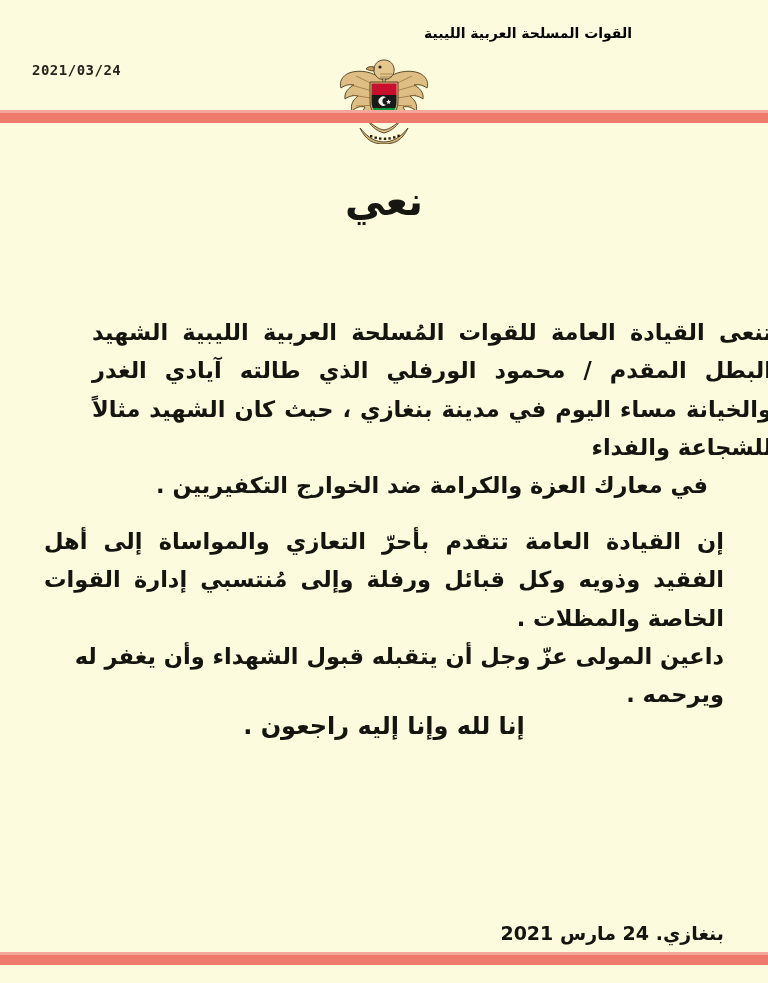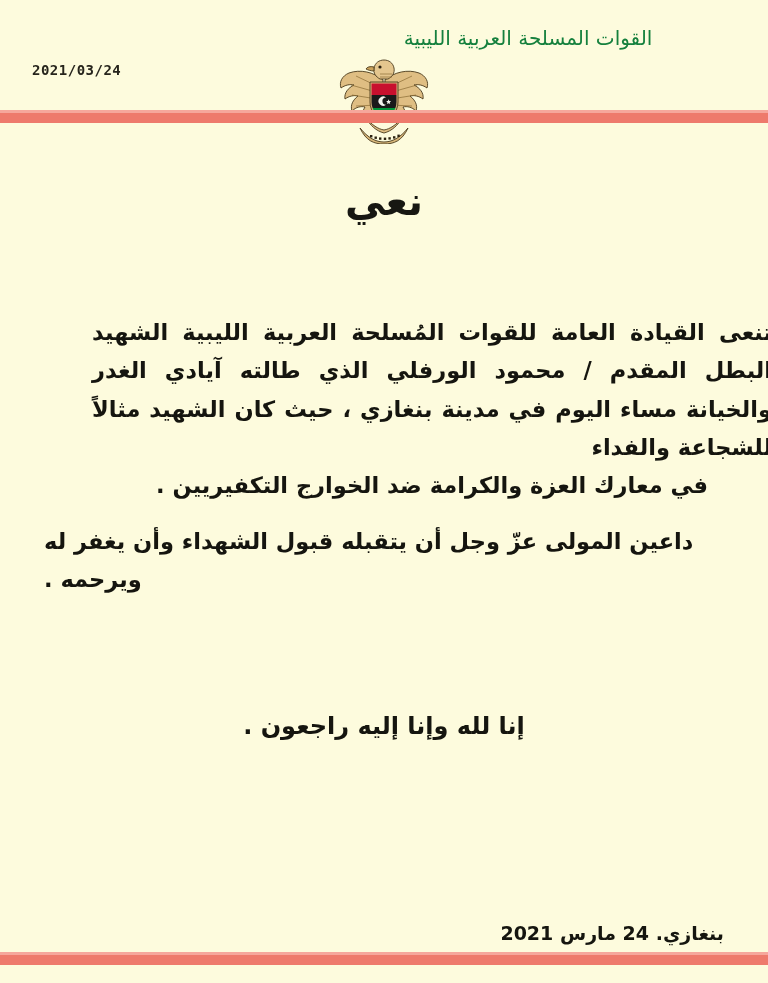--- a/index.html
+++ b/index.html
@@ -27,25 +27,25 @@
     width: 768px;
     height: 112px;
   }
   .header-title {
     position: absolute;
     top: 24px;
     right: 30px;
     width: 420px;
     text-align: center;
     direction: rtl;
-    color: #15803d;
+    color: #000000;
     font-family: "DejaVu Sans", sans-serif;
-    font-size: 20px;
+    font-size: 14px;
     line-height: 1.42;
-    font-weight: 400;
+    font-weight: 700;
     letter-spacing: 0px;
   }
   .header-title-line2 {
     display: block;
   }
   .date-stamp {
     position: absolute;
     top: 62px;
     left: 32px;
     color: #26241c;
@@ -109,21 +109,21 @@
   .para-2 { top: 522px; }
 
   .body-block p {
     margin: 0;
   }
   .body-block .last-line {
     display: block;
     text-align: center;
   }
   .para-2 .last-line {
-    text-align: left;
+    text-align: right;
   }
 
   .closing {
     position: absolute;
     top: 712px;
     left: 0;
     width: 768px;
     text-align: center;
     direction: rtl;
     color: #15150f;
@@ -229,20 +229,21 @@
   <div class="rule rule-top"></div>
 
   <div class="doc-heading">نعي</div>
 
   <div class="body-block para-1">
     <p>تنعى القيادة العامة للقوات المُسلحة العربية الليبية الشهيد البطل المقدم / محمود الورفلي الذي طالته آيادي الغدر والخيانة مساء اليوم في مدينة بنغازي ، حيث كان الشهيد مثالاً للشجاعة والفداء</p>
     <span class="last-line">في معارك العزة والكرامة ضد الخوارج التكفيريين .</span>
   </div>
 
   <div class="body-block para-2">
+    <p>إن القيادة العامة تتقدم بأحرّ التعازي والمواساة إلى أهل الفقيد وذويه وكل قبائل ورفلة وإلى مُنتسبي إدارة القوات الخاصة والمظلات .</p>
     <span class="last-line">داعين المولى عزّ وجل أن يتقبله قبول الشهداء وأن يغفر له ويرحمه .</span>
   </div>
 
   <div class="closing">إنا لله وإنا إليه راجعون .</div>
 
   <div class="signature">بنغازي. 24 مارس 2021</div>
 
   <div class="rule rule-bottom"></div>
 
 </div>

